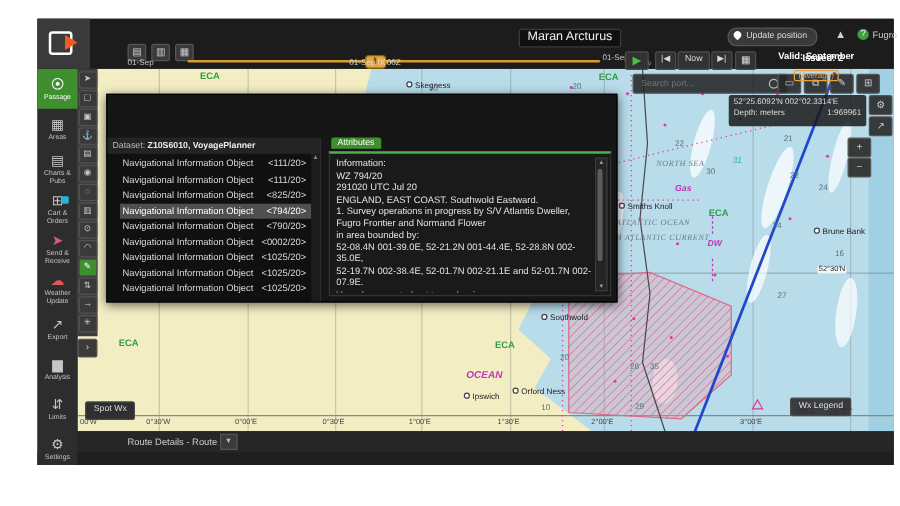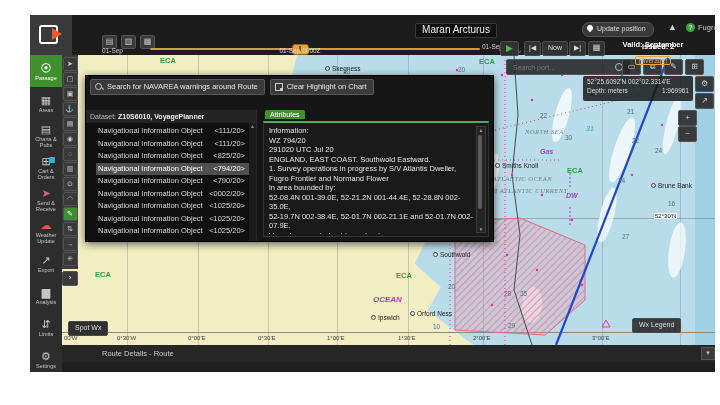--- a/index.html
+++ b/index.html
@@ -104,21 +104,21 @@
   .nav-item.sel{background:#4f4f4f;color:#fff;}
   .lscroll{position:absolute;right:0;top:13px;width:7px;bottom:0;background:#1c1c1c;color:#888;font-size:5px;text-align:center;}
   .pattrs{flex:1;position:relative;padding:0;}
   .atab{position:absolute;left:8px;top:0px;background:#3f8f2f;color:#fff;font-size:7px;padding:1px 5px 1px;border-radius:2px 2px 0 0;z-index:2;}
   .apanel{position:absolute;left:6px;top:11px;right:4px;bottom:4px;background:#1a1a1a;border:1px solid #333;border-top:2px solid #4caf50;}
   .atext{position:absolute;left:5px;top:3px;right:14px;bottom:2px;color:#e2e2e2;font-size:7.5px;line-height:9.5px;white-space:pre-wrap;overflow:hidden;}
   .ascroll{position:absolute;right:2px;top:3px;bottom:3px;width:8px;background:#242424;border:1px solid #3a3a3a;color:#999;font-size:5px;text-align:center;}
   .athumb{position:absolute;left:1px;top:8px;width:4px;height:70%;background:#5c5c5c;border-radius:2px;}
 
   
-  .bottombar{position:absolute;left:32px;top:330px;width:653px;height:17px;background:#262626;z-index:35;display:flex;align-items:center;justify-content:space-between;}
+  .bottombar{position:absolute;left:32px;top:330px;width:653px;height:17px;background:#262626;z-index:35;display:flex;align-items:center;}
   .bblabel{color:#ccc;font-size:7.5px;margin-left:40px;}
   .bbselect{margin-left:5px;width:130px;height:11px;background:#0f0f0f;border:1px solid #555;color:#ddd;font-size:7.5px;line-height:10px;padding-left:4px;}
   .bbcaret{width:12px;height:11px;background:#3a3a3a;border:1px solid #555;color:#bbb;font-size:6px;line-height:10px;text-align:center;margin-left:2px;}
   .bottomstrip{position:absolute;left:0;top:347px;width:685px;height:10px;background:#1f1f1f;}
 </style>
 </head>
 <body>
 
 <div class="app">
 
@@ -354,30 +354,20 @@
       <span class="sic">⇵</span>
       <span class="slab">Limits</span>
     </div>
     <div class="sbitem">
       <span class="sic">⚙</span>
       <span class="slab">Settings</span>
     </div>
   </div>
 
   <div class="popup">
-    <div class="ptoolbar">
-      <div class="pbtn">
-        <span class="bic mag2"></span>
-        <span>Search for NAVAREA warnings around Route</span>
-      </div>
-      <div class="pbtn">
-        <span class="bic clr"></span>
-        <span>Clear Highlight on Chart</span>
-      </div>
-    </div>
     <div class="pbody">
       <div class="plist">
         <div class="dataset">
           <span>Dataset:</span> <b>Z10S6010, VoyagePlanner</b>
         </div>
         <div class="navitems">
           <div class="nav-item">
               <span>Navigational Information Object</span>
               <span>&lt;111/20&gt;</span>
             </div>

